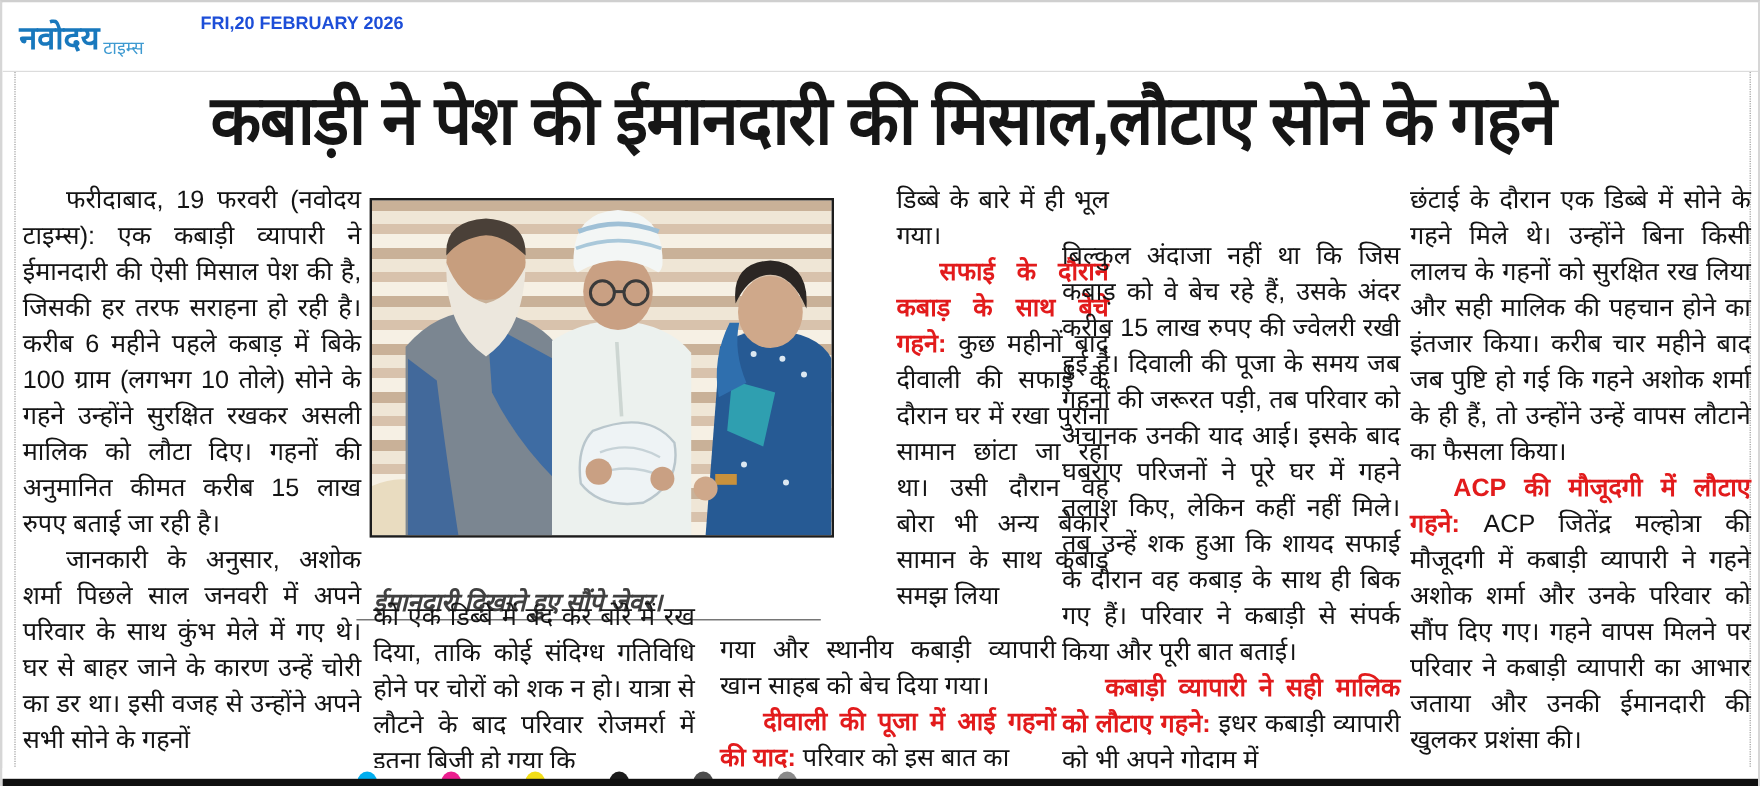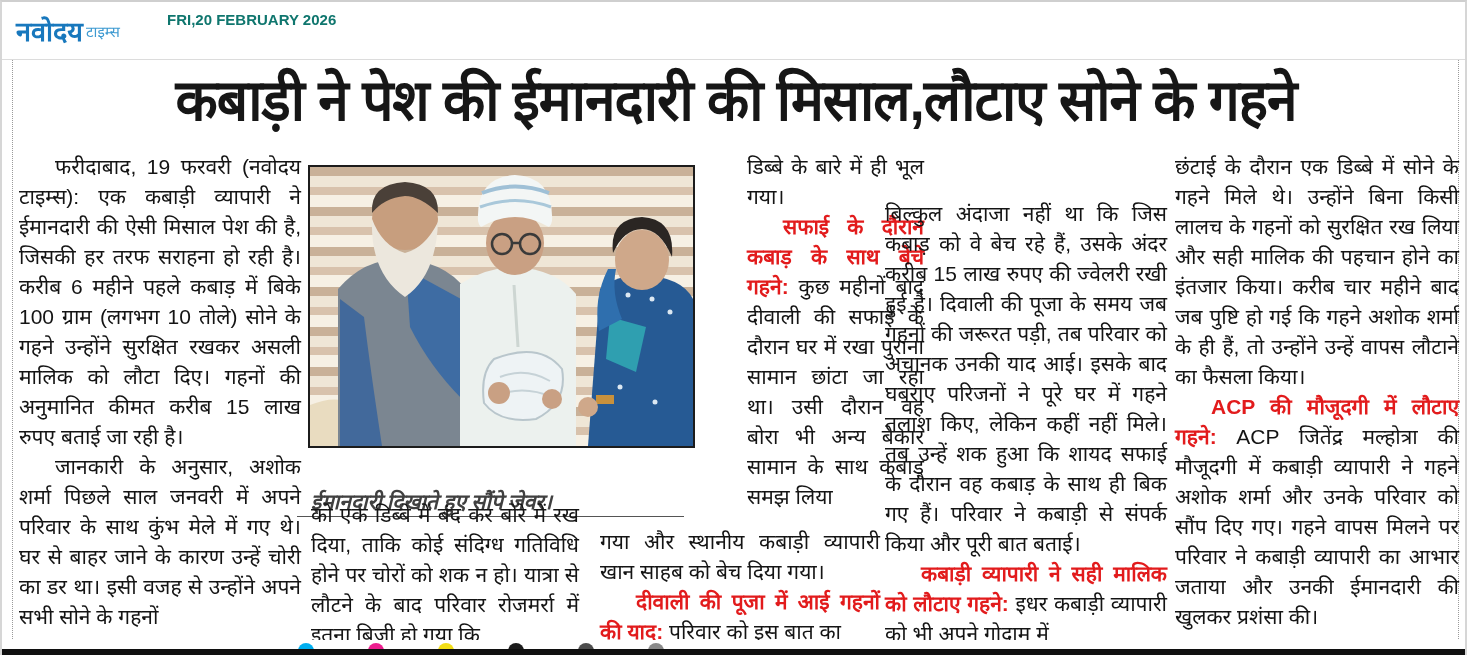--- a/index.html
+++ b/index.html
@@ -4,24 +4,24 @@
 <style>
   html,body{margin:0;padding:0;background:#e9e9e9;}
   .screen{
     position:relative;width:1467px;height:655px;background:#ffffff;
     overflow:hidden;font-family:"Liberation Sans",sans-serif;color:#111;
     border-top:2px solid #cfcfcf;border-left:2px solid #d6d6d6;border-right:2px solid #d6d6d6;
     box-sizing:border-box;
   }
   
   .masthead{position:absolute;left:0;top:0;width:100%;height:57px;background:#fff;border-bottom:1px solid #dcdcdc;}
-  .logo{position:absolute;left:14px;top:10px;display:flex;align-items:center;gap:3px;white-space:nowrap;}
+  .logo{position:absolute;left:14px;top:10px;display:flex;align-items:flex-end;gap:3px;white-space:nowrap;}
   .logo-main{font-size:27px;font-weight:bold;color:#1878bd;letter-spacing:0;}
   .logo-sub{font-size:15px;font-weight:normal;color:#3e9ad1;}
-  .mast-text{position:absolute;left:165px;top:8px;font-size:15px;font-weight:bold;line-height:19px;color:#0f766e;}
+  .mast-text{position:absolute;left:165px;top:8px;font-size:15px;font-weight:bold;line-height:19px;color:#1d4ed8;}
   
   .article-frame{
     position:absolute;left:10px;top:58px;width:1447px;height:585px;
     border-left:1px dotted #9a9a9a;border-right:1px dotted #9a9a9a;box-sizing:border-box;
   }
   .headline{
     position:absolute;left:14px;top:8px;width:1418px;text-align:center;
     font-size:55px;line-height:62px;font-weight:bold;color:#161616;letter-spacing:-1px;
     white-space:nowrap;transform:scaleY(1.04);transform-origin:top;
   }

